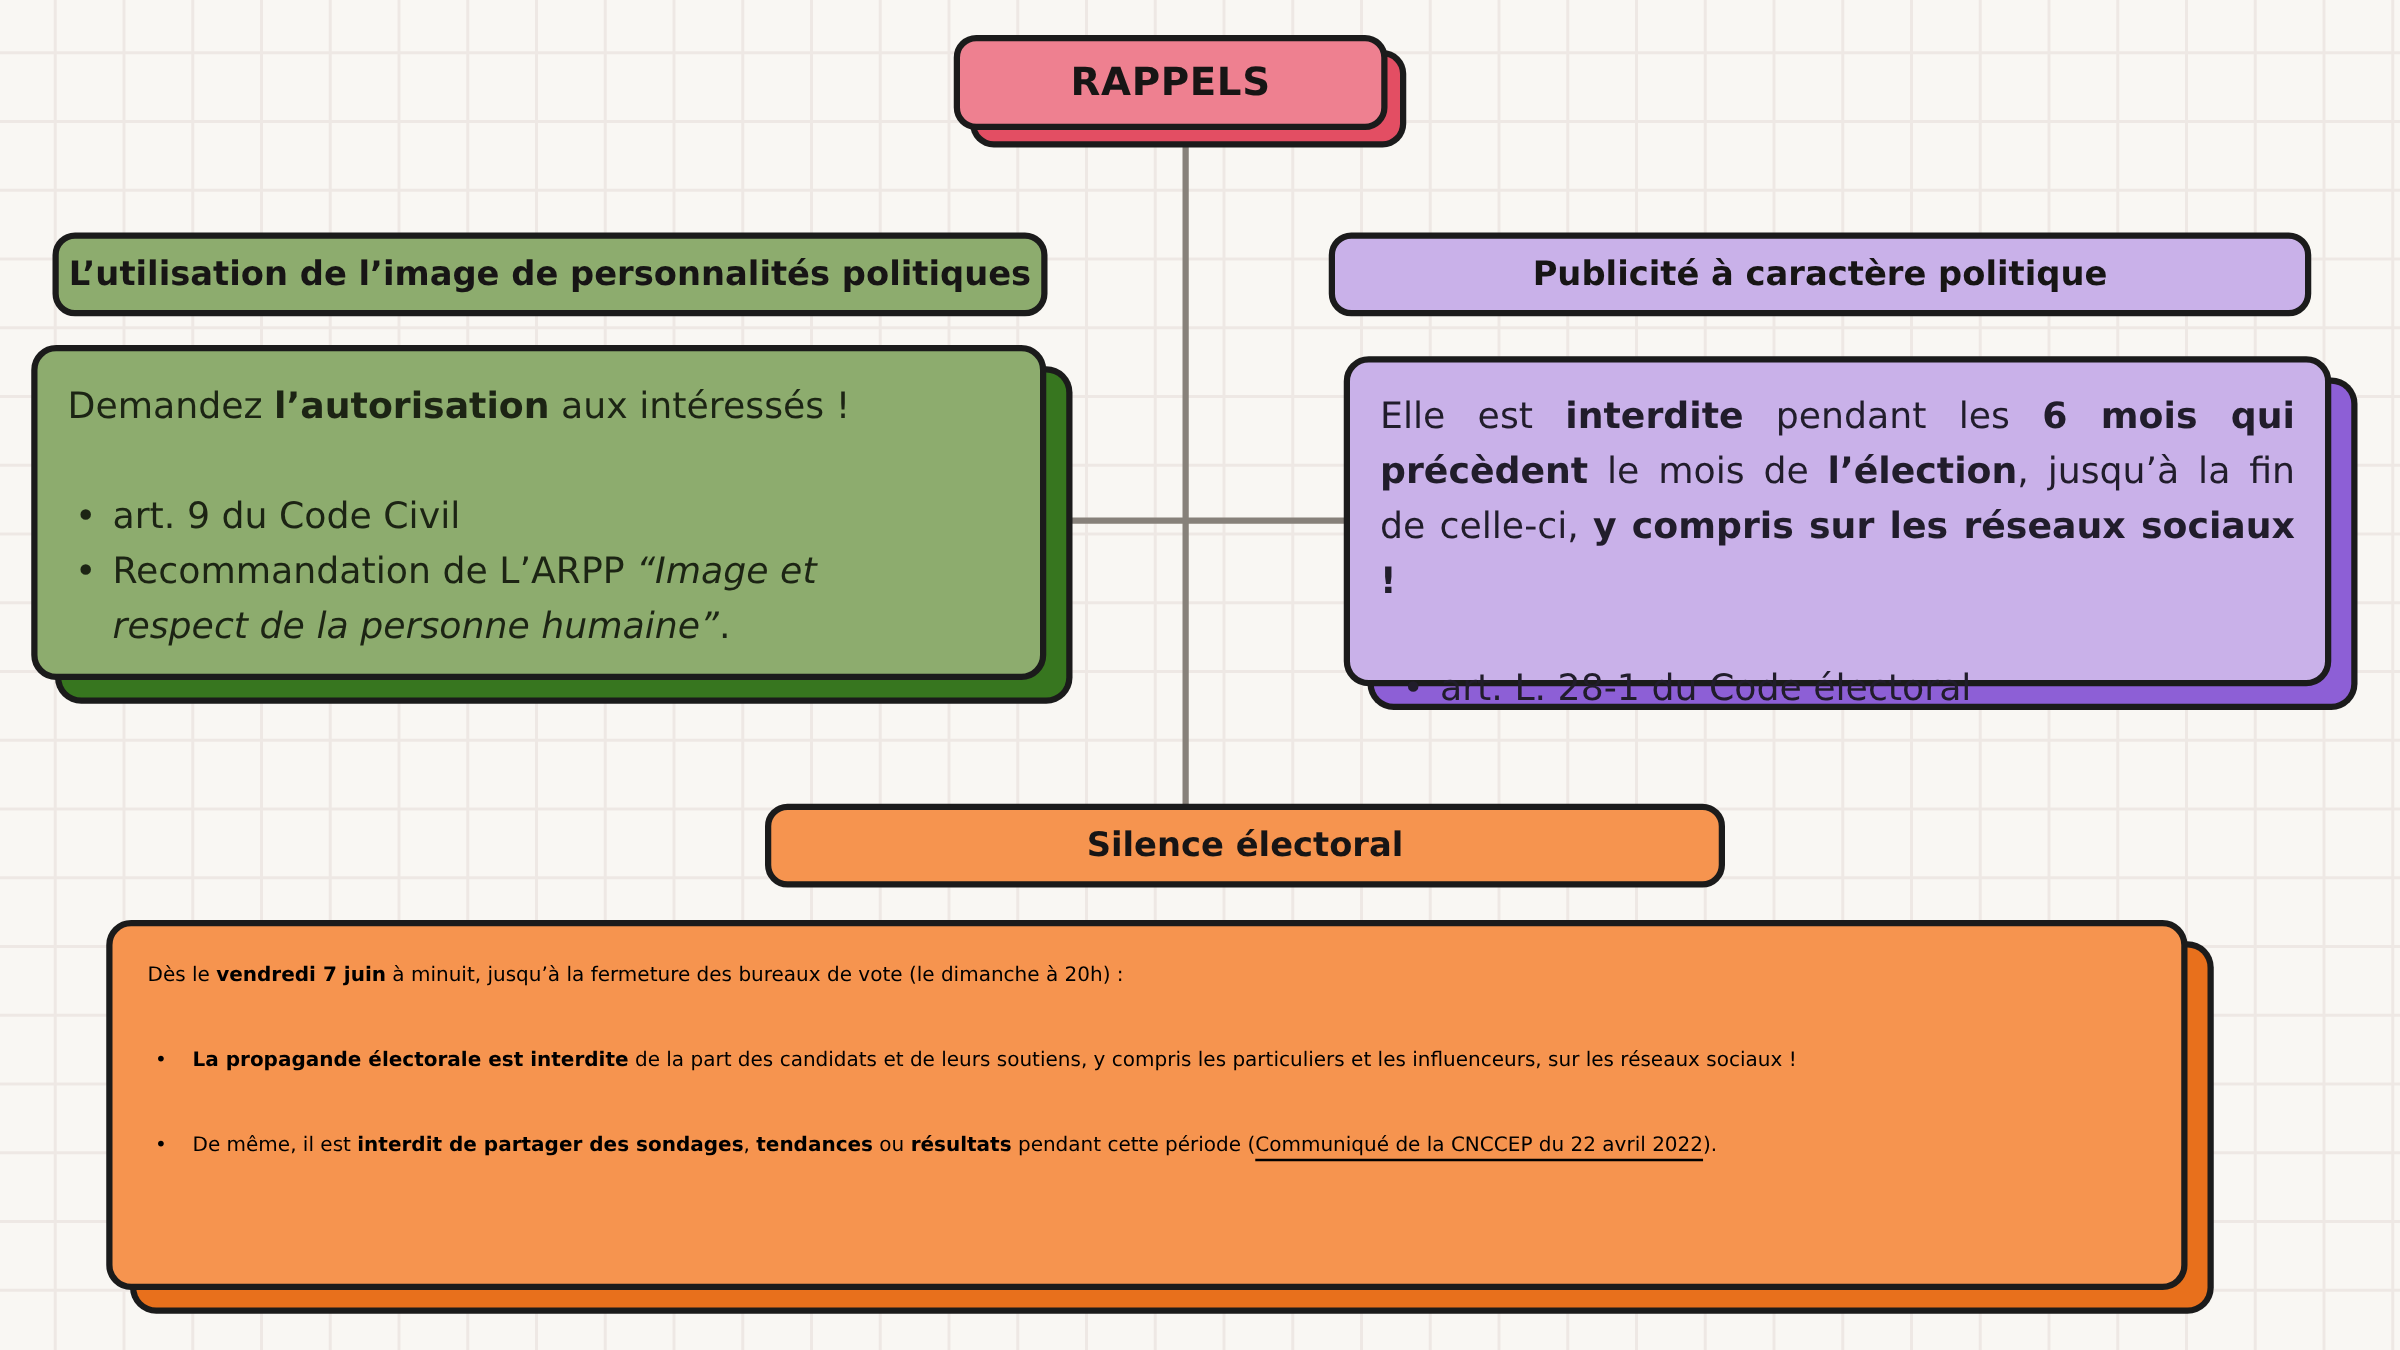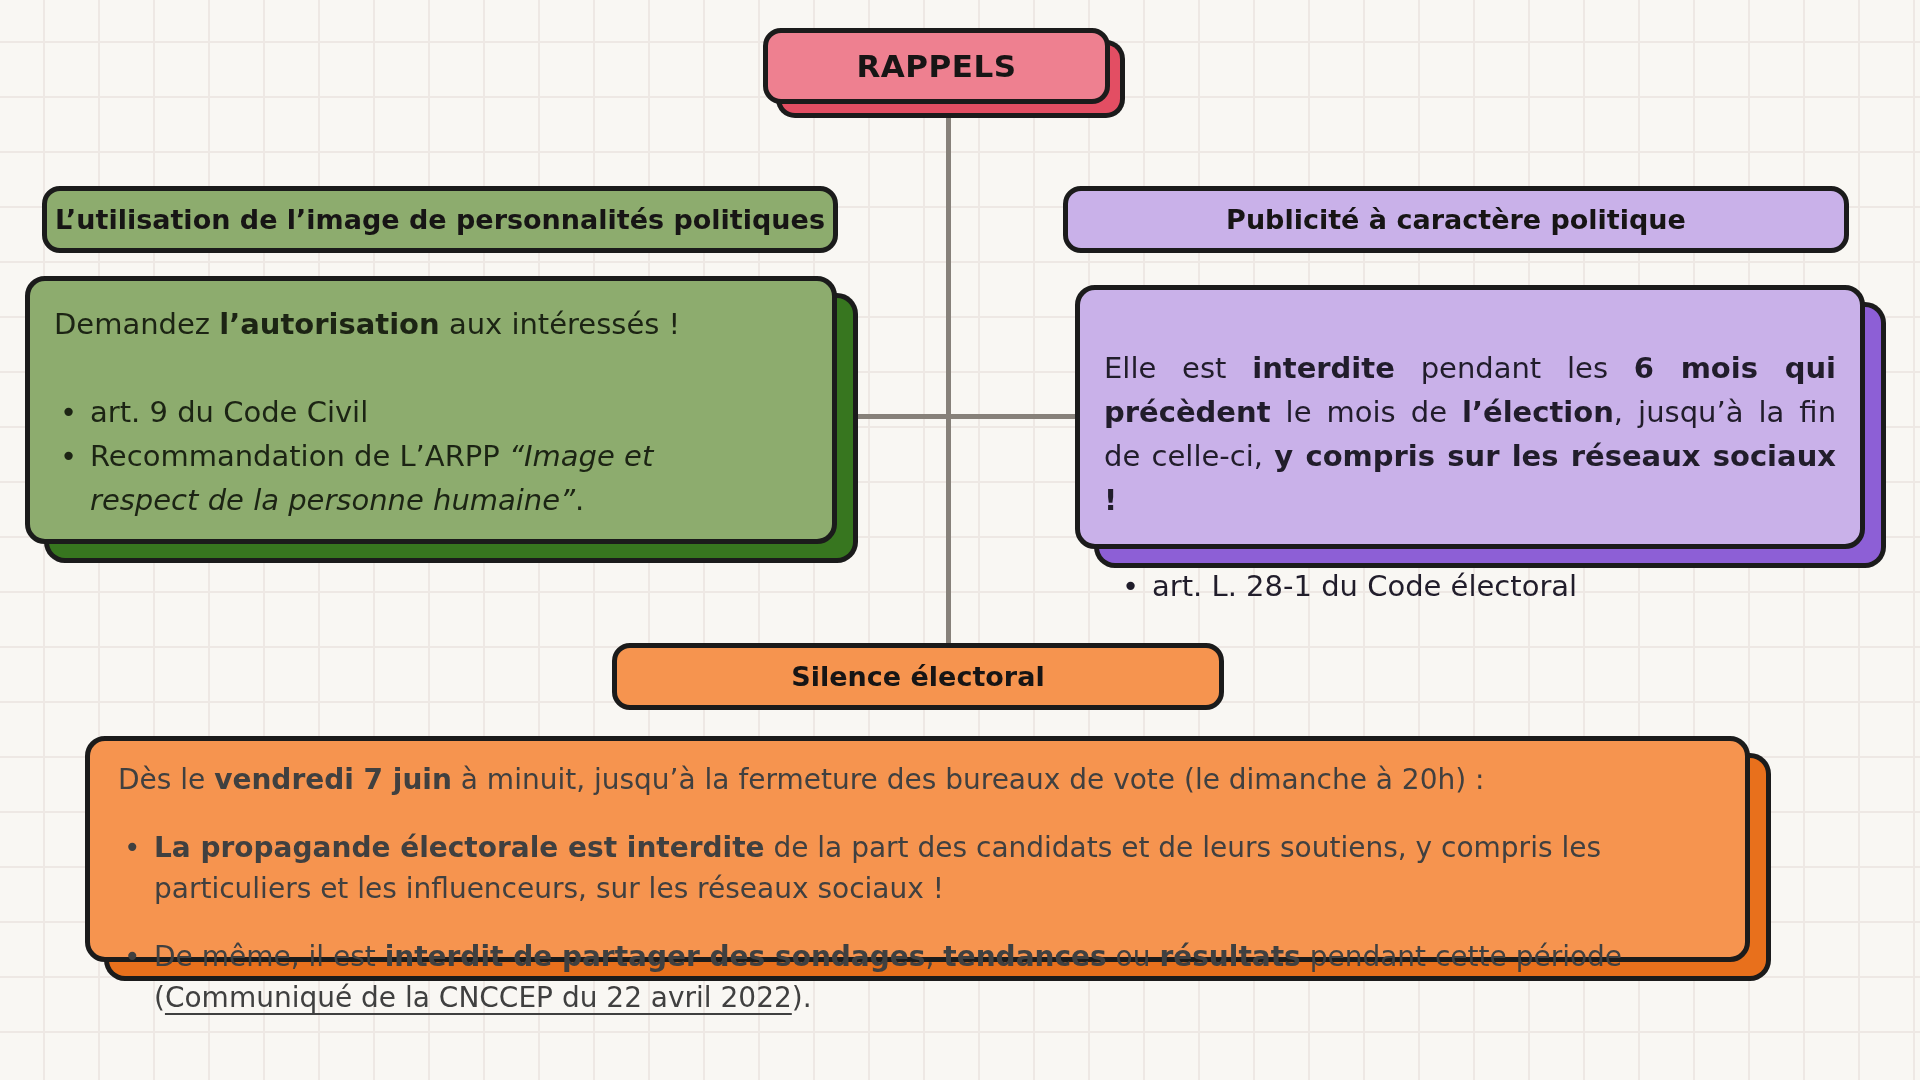--- a/index.html
+++ b/index.html
@@ -42,21 +42,21 @@
   .root{
     left:763px;top:28px;width:347px;height:76px;
     background:#ee8090;--sh:#e34e63;
     font-size:31px;letter-spacing:0.5px;
   }
 
   
   .hdr{font-size:27px;height:67px;}
   .hdr-green {left:42px;  top:186px;width:796px;background:#8dac6e;}
   .hdr-purple{left:1063px;top:186px;width:786px;background:#c9b1e9;}
-  .hdr-orange{left:612px; top:643px;width:612px;background:#f6944f;}
+  .hdr-orange{left:612px; top:643px;width:768px;background:#f6944f;}
 
   
   .card{border-radius:20px;}
   .card p{margin:0;}
   .card ul{margin:0;padding:0;list-style:none;}
   .card li{position:relative;padding-left:36px;}
   .card li::before{content:"\2022";position:absolute;left:6px;top:0;}
   b{font-weight:bold;}
   i{font-style:italic;}
 
@@ -68,28 +68,28 @@
   }
   .card-green .intro{margin-bottom:44px;}
   .card-green ul{max-width:610px;}
 
   .card-purple{
     left:1075px;top:285px;width:790px;height:264px;
     background:#c9b1e9;--sh:#8d5fd6;
     color:#211d2b;font-size:29px;line-height:44px;
     padding:20px 24px;
   }
-  .card-purple .intro{text-align:justify;margin-bottom:42px;margin-top:36px;}
+  .card-purple .intro{text-align:justify;margin-bottom:42px;}
   .card-purple li{padding-left:48px;}
   .card-purple li::before{left:18px;}
 
   .card-orange{
-    left:85px;top:736px;width:1665px;height:226px;
+    left:85px;top:736px;width:1665px;height:296px;
     background:#f6944f;--sh:#e8701c;
-    color:#404040;font-size:28px;line-height:41px;
+    color:#000000;font-size:16px;line-height:41px;
     padding:18px 28px;
   }
   .card-orange .intro{margin-bottom:27px;}
   .card-orange ul{max-width:1520px;}
   .card-orange li{margin-bottom:27px;}
   .card-orange li:last-child{margin-bottom:15px;}
 
   .link{
     color:inherit;
     text-decoration:underline;

